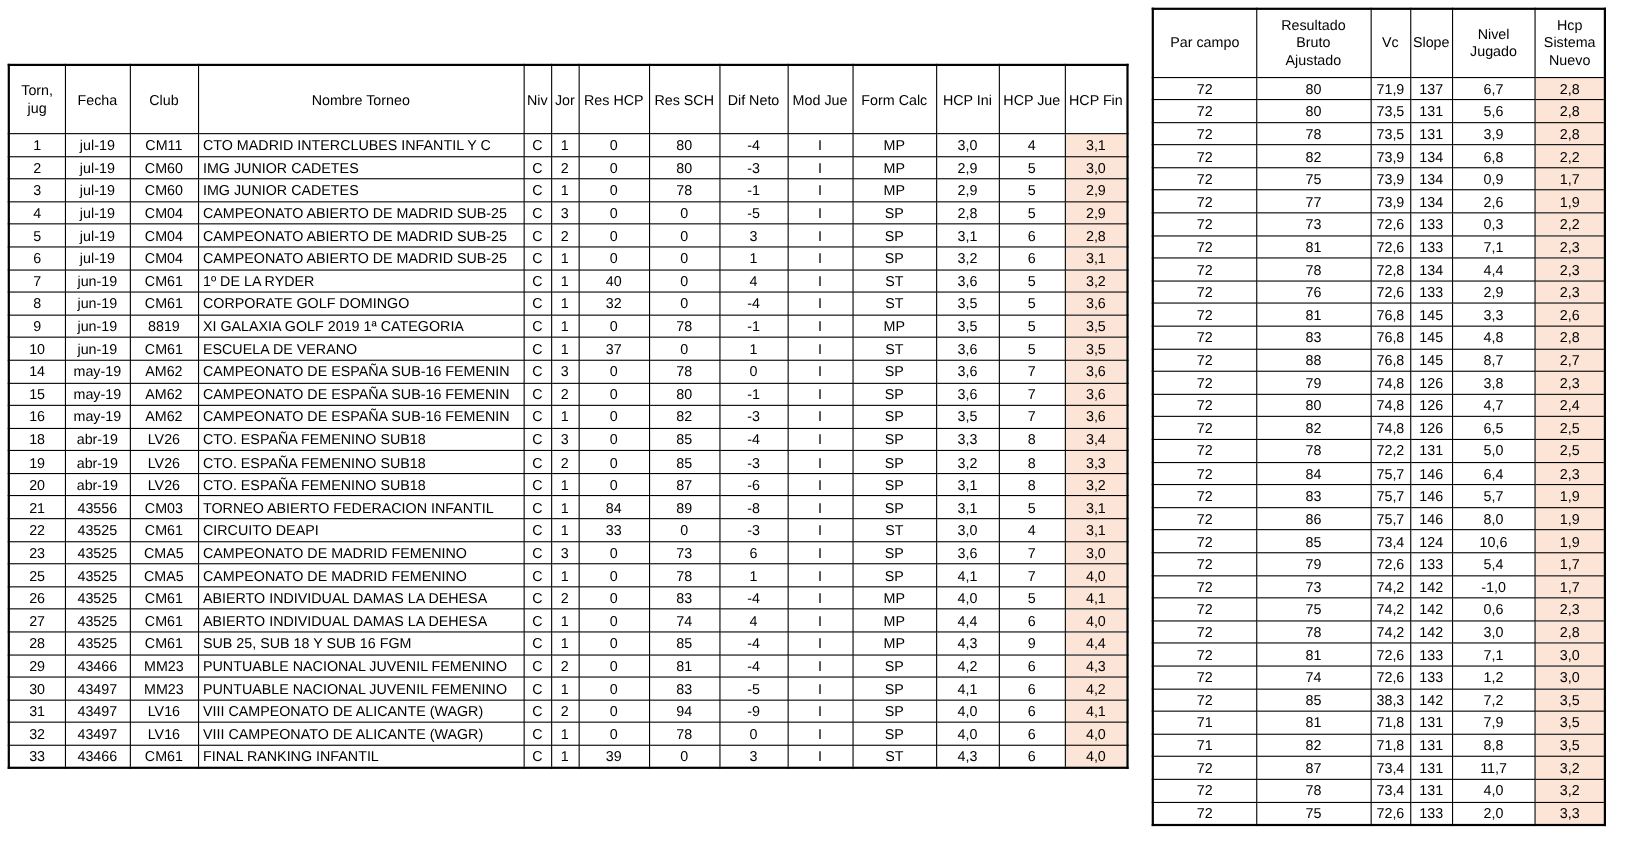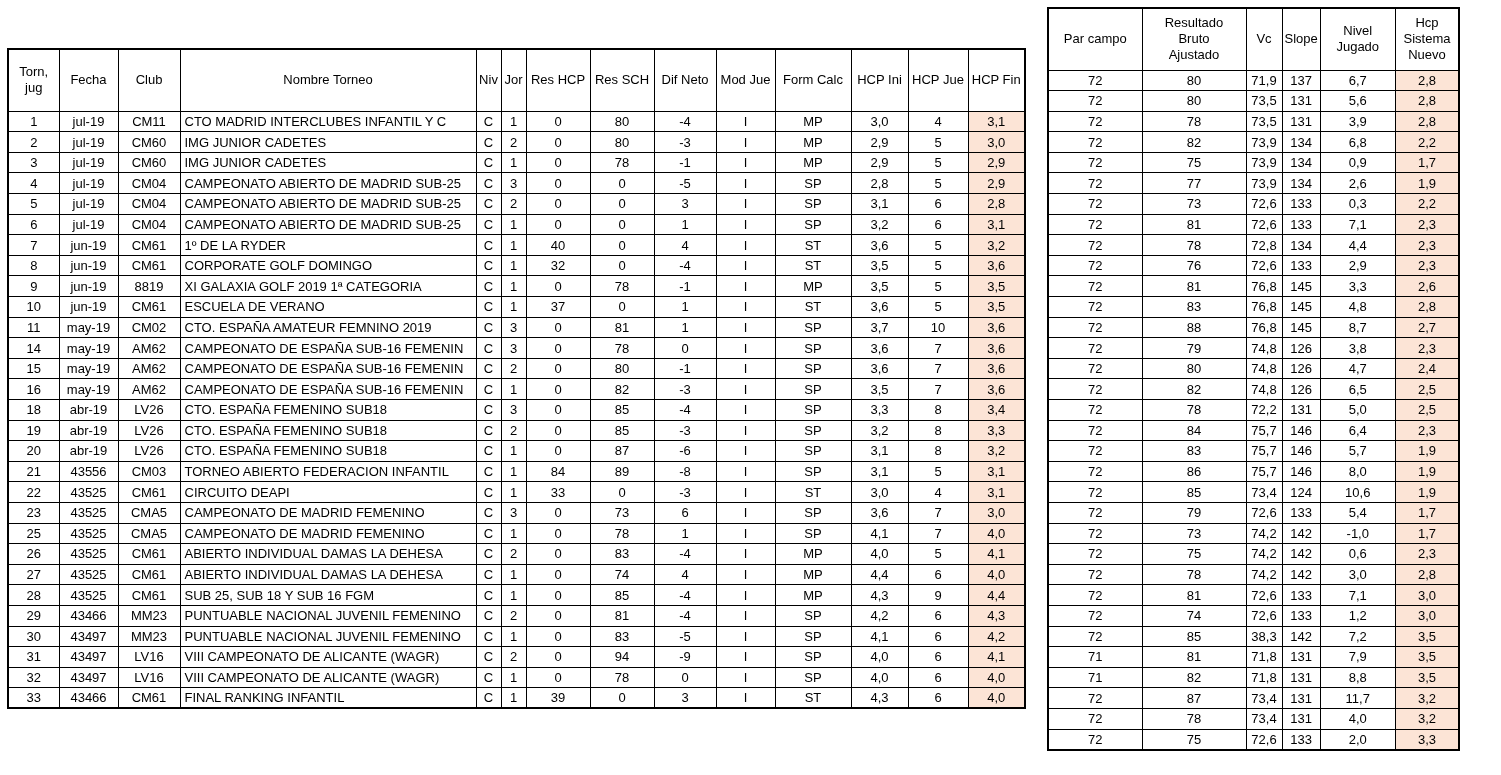--- a/index.html
+++ b/index.html
@@ -217,36 +217,20 @@
           <td>37</td>
           <td>0</td>
           <td>1</td>
           <td>I</td>
           <td>ST</td>
           <td>3,6</td>
           <td>5</td>
           <td style="background: rgb(252, 228, 214);">3,5</td>
         </tr>
         <tr>
-          <td>11</td>
-          <td>may-19</td>
-          <td>CM02</td>
-          <td>CTO. ESPAÑA AMATEUR FEMNINO 2019</td>
-          <td>C</td>
-          <td>3</td>
-          <td>0</td>
-          <td>81</td>
-          <td>1</td>
-          <td>I</td>
-          <td>SP</td>
-          <td>3,7</td>
-          <td>10</td>
-          <td style="background: rgb(252, 228, 214);">3,6</td>
-        </tr>
-        <tr>
           <td>14</td>
           <td>may-19</td>
           <td>AM62</td>
           <td>CAMPEONATO DE ESPAÑA SUB-16 FEMENIN</td>
           <td>C</td>
           <td>3</td>
           <td>0</td>
           <td>78</td>
           <td>0</td>
           <td>I</td>

